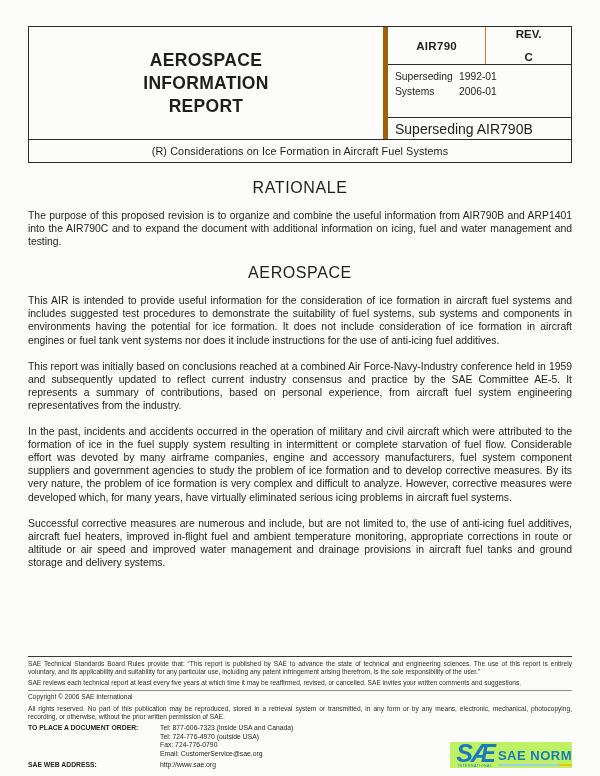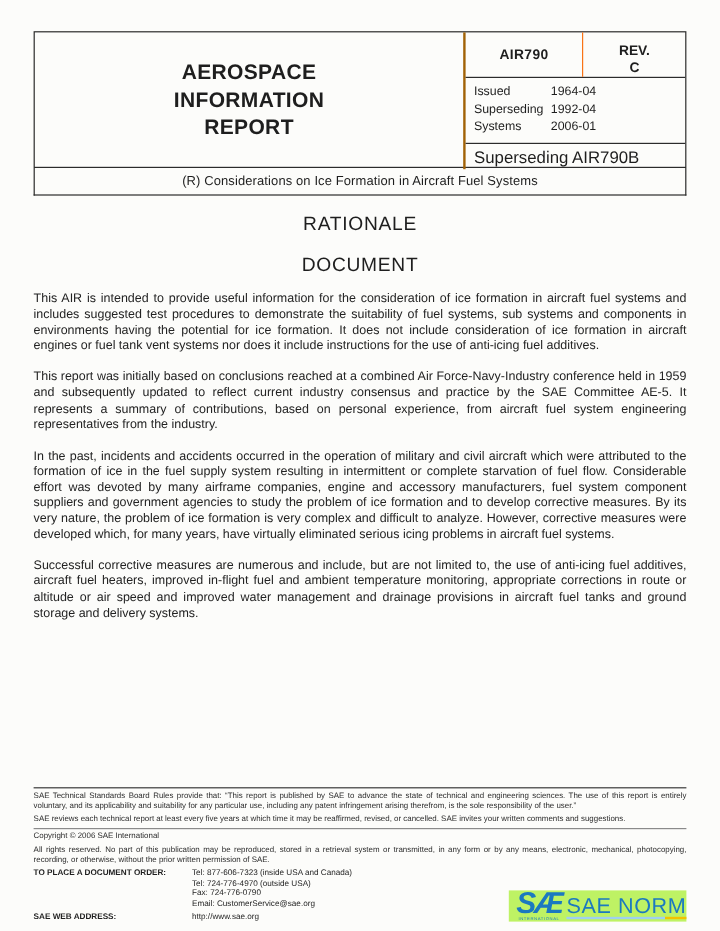--- a/index.html
+++ b/index.html
@@ -18,36 +18,36 @@
     overflow:hidden;
   }
   
   .hdr{
     display:grid;
     grid-template-columns:1fr 183px;
     border:1px solid #2b2b2b;
     height:112px;
   }
   .hdr-left{
-    border-right:2px solid #a16207;
+    border-right:5px solid #a16207;
     display:flex;align-items:center;justify-content:center;
     text-align:center;
     font-size:17.5px;font-weight:bold;line-height:23px;
     letter-spacing:.3px;
   }
   .hdr-left .inner{max-width:160px;}
   .hdr-right{display:flex;flex-direction:column;}
   .hdr-row1{display:flex;border-bottom:1px solid #2b2b2b;height:38px;box-sizing:border-box;}
   .doc-num{
     flex:1.15;border-right:1px solid #f97316;
     display:flex;align-items:center;justify-content:center;
     font-weight:bold;font-size:11.5px;letter-spacing:.3px;
   }
   .rev-cell{
-    flex:1;display:flex;flex-direction:column;align-items:center;justify-content:flex-end;
+    flex:1;display:flex;flex-direction:column;align-items:center;justify-content:space-between;
     font-weight:bold;font-size:11.5px;line-height:14px;
   }
   .hdr-row2{flex:1;padding:5px 7px;border-bottom:1px solid #2b2b2b;box-sizing:border-box;}
   .date-row{display:flex;font-size:10.3px;line-height:14.5px;}
   .date-label{width:64px;flex:none;}
   .hdr-row3{padding:3px 7px 2px 7px;font-size:14px;}
   
   .title-bar{
     border:1px solid #2b2b2b;border-top:none;
     height:22px;display:flex;align-items:center;justify-content:center;
@@ -88,21 +88,21 @@
     background:#bef264;
     padding-left:6px;
   }
   .glyph-wrap{display:flex;flex-direction:column;align-items:center;line-height:1;}
   .glyph{
     font-size:25px;font-weight:bold;font-style:italic;
     letter-spacing:-2px;line-height:22px;
   }
   .glyph-sub{font-size:3.5px;letter-spacing:.5px;margin-top:1px;color:#1b79c0;}
   .norm-wrap{display:flex;flex-direction:column;margin-left:4px;padding-bottom:2px;}
-  .norm{font-size:18px;font-weight:normal;letter-spacing:.5px;line-height:13px;}
+  .norm{font-size:13px;font-weight:bold;letter-spacing:.5px;line-height:13px;}
   .norm-bar{display:block;height:2px;margin-top:2px;
     background:linear-gradient(to right,#9fd0ef 0 82%, #f3c200 82% 100%);}
 </style>
 </head>
 <body>
 
 <div class="page">
 
   <div class="hdr">
     <div class="hdr-left">
@@ -111,42 +111,39 @@
     <div class="hdr-right">
       <div class="hdr-row1">
         <div class="doc-num">AIR790</div>
         <div class="rev-cell">
           <div>REV.</div>
           <div>C</div>
         </div>
       </div>
       <div class="hdr-row2">
         <div class="date-row">
-          <span class="date-label">Issued</span>
-          <span>1964-04</span>
-        </div>
-        <div class="date-row">
           <span class="date-label">Superseding</span>
-          <span>1992-04</span>
+          <span>1992-01</span>
         </div>
         <div class="date-row">
           <span class="date-label">Systems</span>
           <span>2006-01</span>
         </div>
       </div>
       <div class="hdr-row3">Superseding AIR790B</div>
     </div>
   </div>
 
   <div class="title-bar">(R) Considerations on Ice Formation in Aircraft Fuel Systems</div>
 
   <div class="content">
     <div class="sec-head">RATIONALE</div>
+    <p class="para">The purpose of this proposed revision is to organize and combine the useful information from AIR790B and ARP1401 into the AIR790C and to expand the document with additional information on icing, fuel and water management and testing.</p>
 
-    <div class="sec-head">DOCUMENT</div>
+    <div class="sec-head">AEROSPACE</div>
     <p class="para">This AIR is intended to provide useful information for the consideration of ice formation in aircraft fuel systems and includes suggested test procedures to demonstrate the suitability of fuel systems, sub systems and components in environments having the potential for ice formation. It does not include consideration of ice formation in aircraft engines or fuel tank vent systems nor does it include instructions for the use of anti-icing fuel additives.</p>
     <p class="para">This report was initially based on conclusions reached at a combined Air Force-Navy-Industry conference held in 1959 and subsequently updated to reflect current industry consensus and practice by the SAE Committee AE-5. It represents a summary of contributions, based on personal experience, from aircraft fuel system engineering representatives from the industry.</p>
     <p class="para">In the past, incidents and accidents occurred in the operation of military and civil aircraft which were attributed to the formation of ice in the fuel supply system resulting in intermittent or complete starvation of fuel flow. Considerable effort was devoted by many airframe companies, engine and accessory manufacturers, fuel system component suppliers and government agencies to study the problem of ice formation and to develop corrective measures. By its very nature, the problem of ice formation is very complex and difficult to analyze. However, corrective measures were developed which, for many years, have virtually eliminated serious icing problems in aircraft fuel systems.</p>
     <p class="para">Successful corrective measures are numerous and include, but are not limited to, the use of anti-icing fuel additives, aircraft fuel heaters, improved in-flight fuel and ambient temperature monitoring, appropriate corrections in route or altitude or air speed and improved water management and drainage provisions in aircraft fuel tanks and ground storage and delivery systems.</p>
   </div>
 
   <div class="footer">
     <div class="foot-rule"></div>
     <p class="fine just">SAE Technical Standards Board Rules provide that: “This report is published by SAE to advance the state of technical and engineering sciences. The use of this report is entirely voluntary, and its applicability and suitability for any particular use, including any patent infringement arising therefrom, is the sole responsibility of the user.”</p>
     <p class="fine">SAE reviews each technical report at least every five years at which time it may be reaffirmed, revised, or cancelled. SAE invites your written comments and suggestions.</p>

